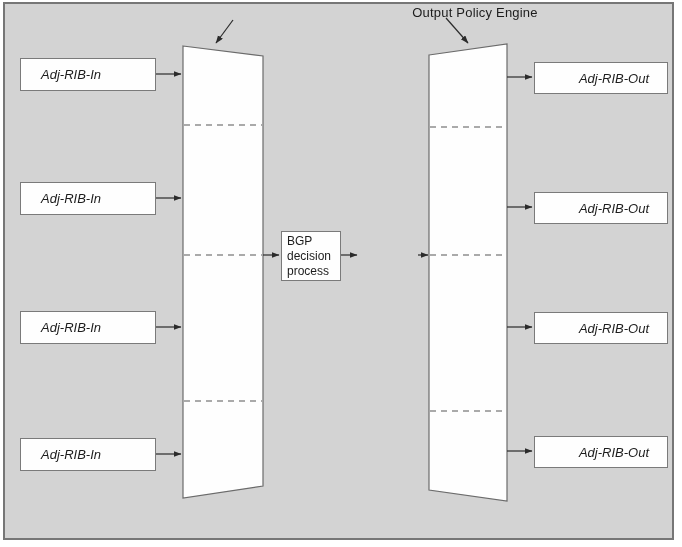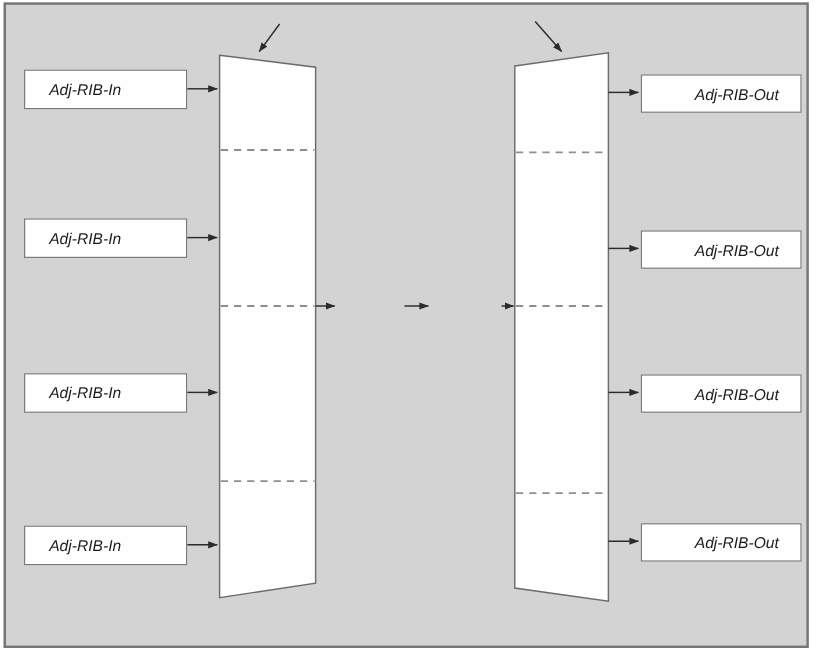--- a/index.html
+++ b/index.html
@@ -110,20 +110,21 @@
     <line x1="507" y1="451" x2="532" y2="451" stroke="var(--line)" stroke-width="1.2" marker-end="url(#ah)"></line>
 
     <line x1="263" y1="255" x2="279" y2="255" stroke="var(--line)" stroke-width="1.2" marker-end="url(#ah)"></line>
     <line x1="337" y1="255" x2="357" y2="255" stroke="var(--line)" stroke-width="1.2" marker-end="url(#ah)"></line>
     <line x1="418" y1="255" x2="428" y2="255" stroke="var(--line)" stroke-width="1.2" marker-end="url(#ah)"></line>
 
     <line x1="233" y1="20" x2="216" y2="43" stroke="var(--line)" stroke-width="1.2" marker-end="url(#ah)"></line>
     <line x1="446" y1="18" x2="468" y2="43" stroke="var(--line)" stroke-width="1.2" marker-end="url(#ah)"></line>
   </svg>
 
+  <div class="toplabel" style="left:400px; top:5px; width:150px;">Output Policy Engine</div>
 
   <div class="node in" style="top:58px;">
     <span class="lbl">Adj-RIB-In</span>
   </div>
   <div class="node in" style="top:182px;">
     <span class="lbl">Adj-RIB-In</span>
   </div>
   <div class="node in" style="top:311px;">
     <span class="lbl">Adj-RIB-In</span>
   </div>
@@ -137,14 +138,15 @@
   <div class="node out" style="top:192px;">
     <span class="lbl">Adj-RIB-Out</span>
   </div>
   <div class="node out" style="top:312px;">
     <span class="lbl">Adj-RIB-Out</span>
   </div>
   <div class="node out" style="top:436px;">
     <span class="lbl">Adj-RIB-Out</span>
   </div>
 
+  <div class="node bgp">BGP decision process</div>
 
 </div>
 
 </body></html>

